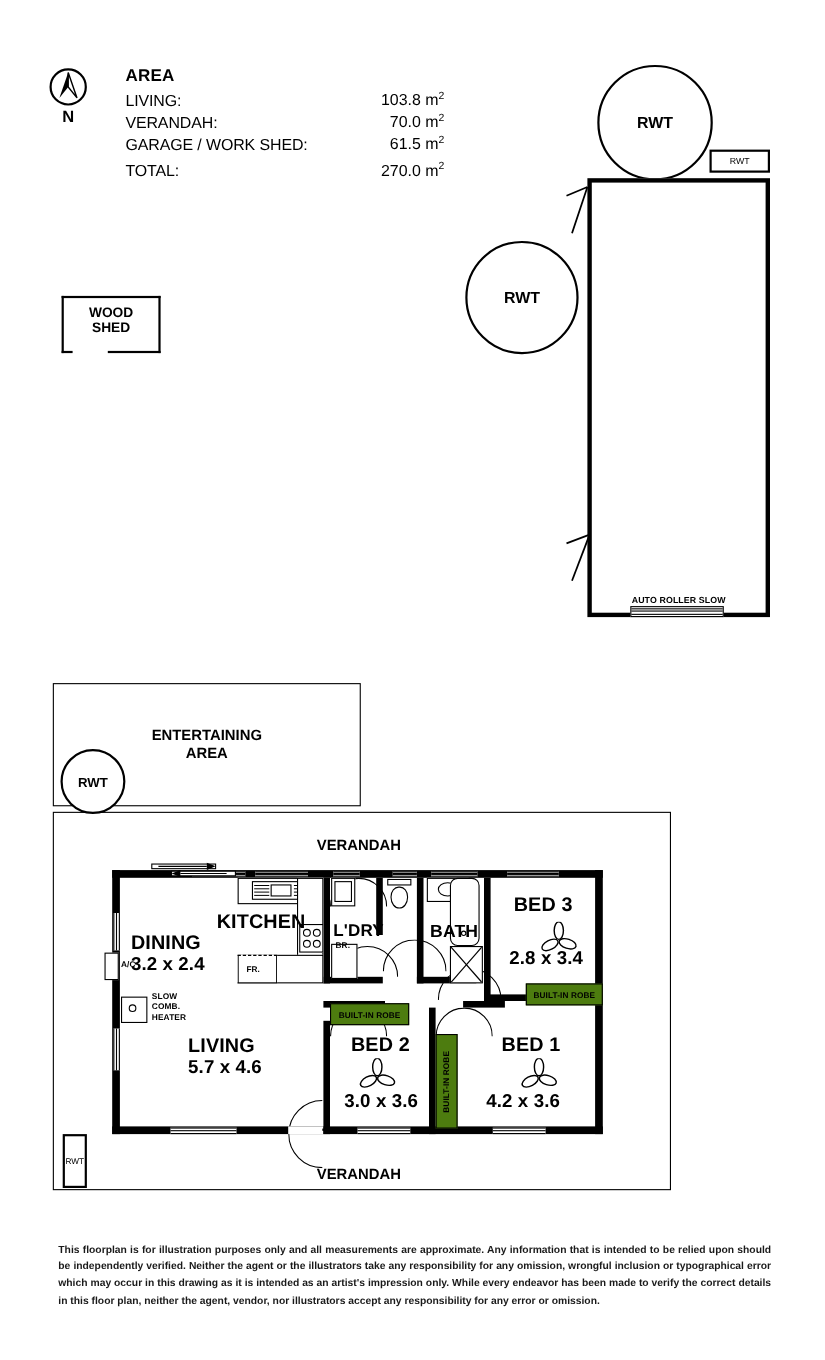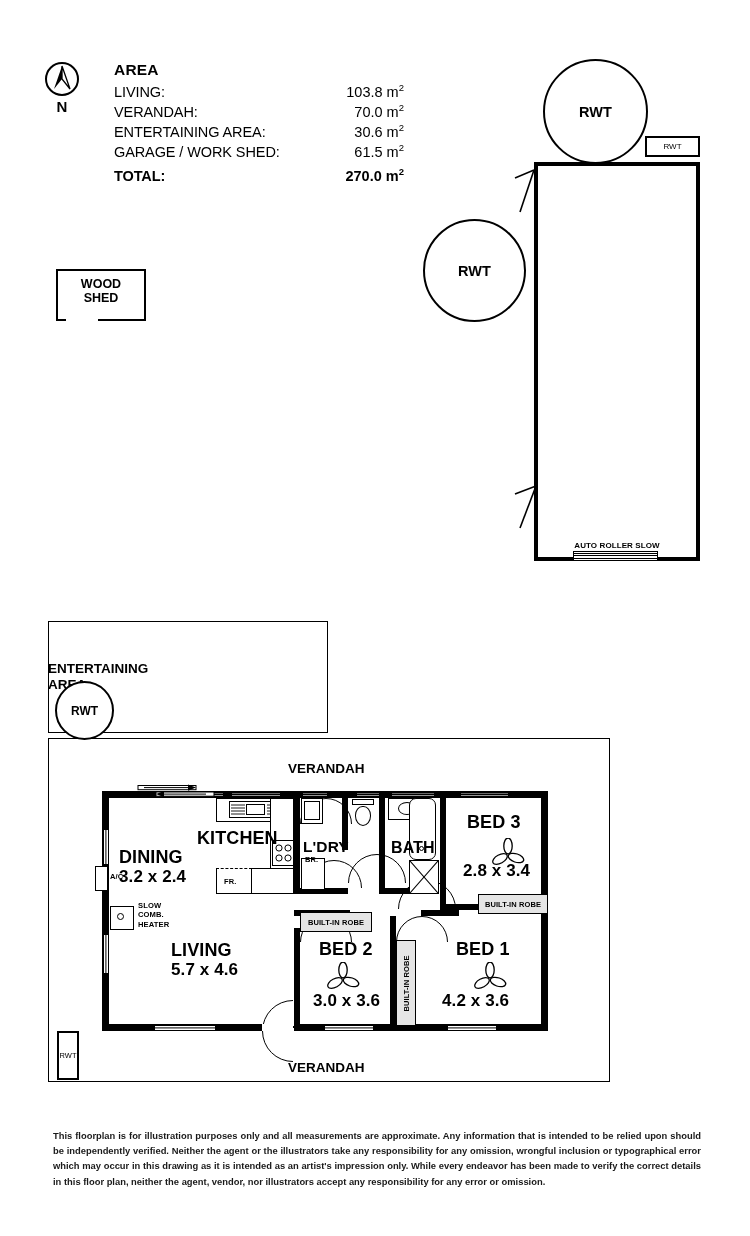--- a/index.html
+++ b/index.html
@@ -31,21 +31,21 @@
   }
 
   
   .area-wrap { position: absolute; left: 114px; top: 61px; width: 290px; }
   .area-title { font-weight: 700; font-size: 15.5px; letter-spacing: .2px; margin-bottom: 3px; }
   .area-row { display: flex; justify-content: space-between; align-items: baseline;
               font-size: 14.5px; line-height: 1.33; }
   .area-row .k { font-weight: 400; letter-spacing: -.1px; }
   .area-row .v { font-weight: 400; white-space: nowrap; }
   .area-row.total { font-weight: 700; margin-top: 4px; }
-  .area-row.total .k, .area-row.total .v { font-weight: 700; }
+  .area-row.total .k, .area-row.total .v { font-weight: 400; }
   .sup { font-size: 9.5px; vertical-align: super; }
 
   
   .rwt-circle {
     border: 2px solid #000; border-radius: 50%; background: #fff;
     display: flex; align-items: center; justify-content: center;
     font-weight: 700;
   }
   .rwt-box {
     border: 2px solid #000; background: #fff;
@@ -69,21 +69,21 @@
     position: absolute; left: 573px; top: 551px; width: 85px; height: 10px;
     background: #fff; border-top: 1.5px solid #000; border-bottom: 1.5px solid #000;
     border-left: 1.5px solid #000; border-right: 1.5px solid #000;
   }
   .roller-door i { display: block; height: 1px; background: #000; margin: 1.2px 0; }
   .roller-label { position: absolute; left: 534px; top: 541px; width: 166px;
                   text-align: center; font-size: 8px; font-weight: 600; letter-spacing: .1px; }
 
   
   #ent-area { left: 48px; top: 621px; width: 280px; height: 112px; border: 1.5px solid #000; background:#fff; }
-  .ent-label { position: absolute; left: 48px; top: 661px; width: 280px; 
+  .ent-label { position: absolute; left: 48px; top: 661px; width: 280px; text-align: center;
                font-weight: 700; font-size: 13.5px; line-height: 1.2; }
 
   
   #verandah-outline { left: 48px; top: 738px; width: 562px; height: 344px; border: 1.5px solid #000; background:#fff; }
   .ver-label { position: absolute; font-weight: 700; font-size: 13.5px; }
 
   
   .wall { position: absolute; background: #000; }
   .iwall { position: absolute; background: #000; }
 
@@ -96,21 +96,21 @@
   .win.v::after { content:""; display:block; position:absolute; top:0; bottom:0; left:50%;
                   width:1.2px; background:#000; transform: translateX(-50%); }
   .arc { position: absolute; border: 1.4px solid #000; background: transparent; }
 
   
   .fx { position: absolute; border: 1.3px solid #000; background: #fff; }
   .fx-r { border-radius: 50%; }
   .tiny { font-size: 7.5px; font-weight: 600; letter-spacing: .1px; }
 
   .robe {
-    position: absolute; border: 1.8px solid #000; background: #e5e5e5;
+    position: absolute; border: 1.8px solid #000; background: #4d7c0f;
     display: flex; align-items: center; justify-content: center;
     font-size: 7.5px; font-weight: 700; letter-spacing: .1px; white-space: nowrap;
   }
   .robe.vert span { transform: rotate(-90deg); white-space: nowrap; }
 
   .fan { position: absolute; }
 
   
   #disclaimer {
     position: absolute; left: 53px; top: 1128px; width: 648px;
@@ -136,24 +136,20 @@
 
     <div class="area-row">
       <span class="k">LIVING:</span>
       <span class="v"><span>103.8</span>&nbsp;<span>m</span><span class="sup">2</span></span>
     </div>
     <div class="area-row">
       <span class="k">VERANDAH:</span>
       <span class="v"><span>70.0</span>&nbsp;<span>m</span><span class="sup">2</span></span>
     </div>
     <div class="area-row">
-      <span class="k">ENTERTAINING AREA:</span>
-      <span class="v"><span>30.6</span>&nbsp;<span>m</span><span class="sup">2</span></span>
-    </div>
-    <div class="area-row">
       <span class="k">GARAGE / WORK SHED:</span>
       <span class="v"><span>61.5</span>&nbsp;<span>m</span><span class="sup">2</span></span>
     </div>
     <div class="area-row total">
       <span class="k">TOTAL:</span>
       <span class="v"><span>270.0</span>&nbsp;<span>m</span><span class="sup">2</span></span>
     </div>
   </div>
 
   <div class="rwt-circle abs" style="left:543px; top:59px; width:105px; height:105px; font-size:14.5px;">

